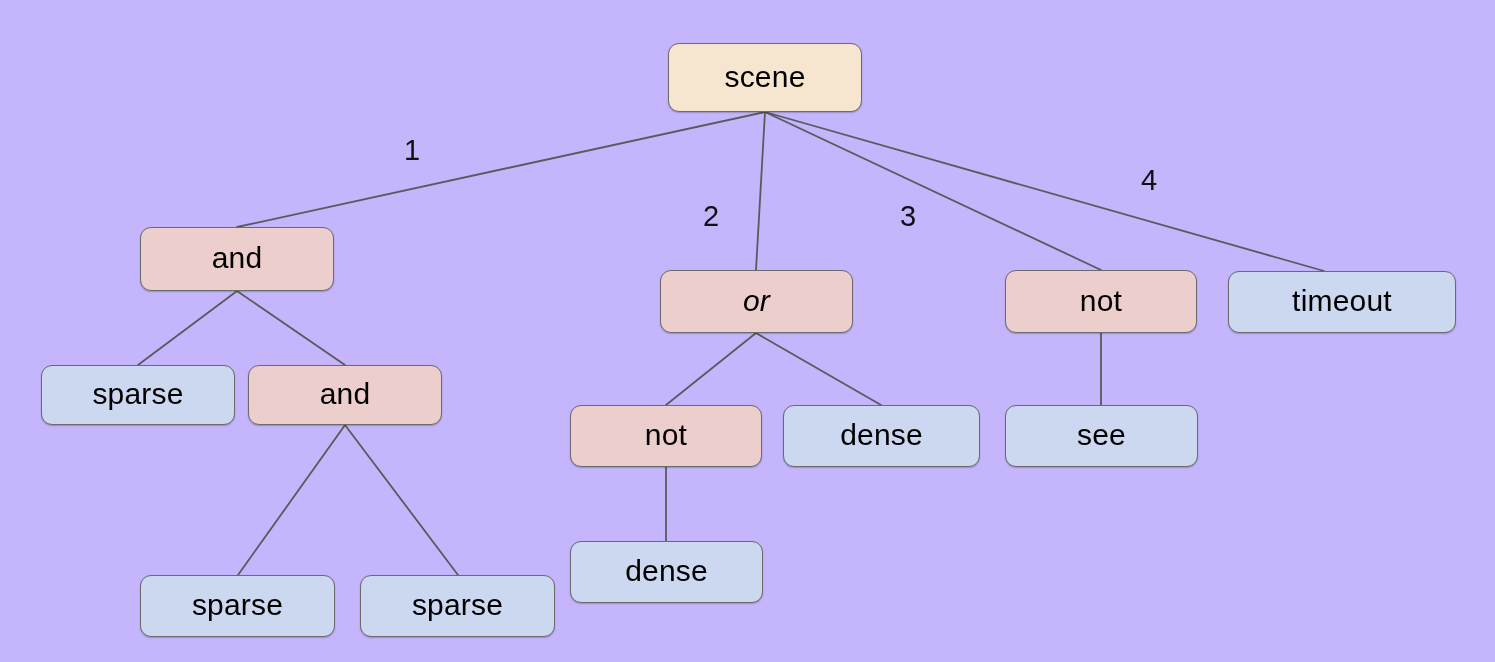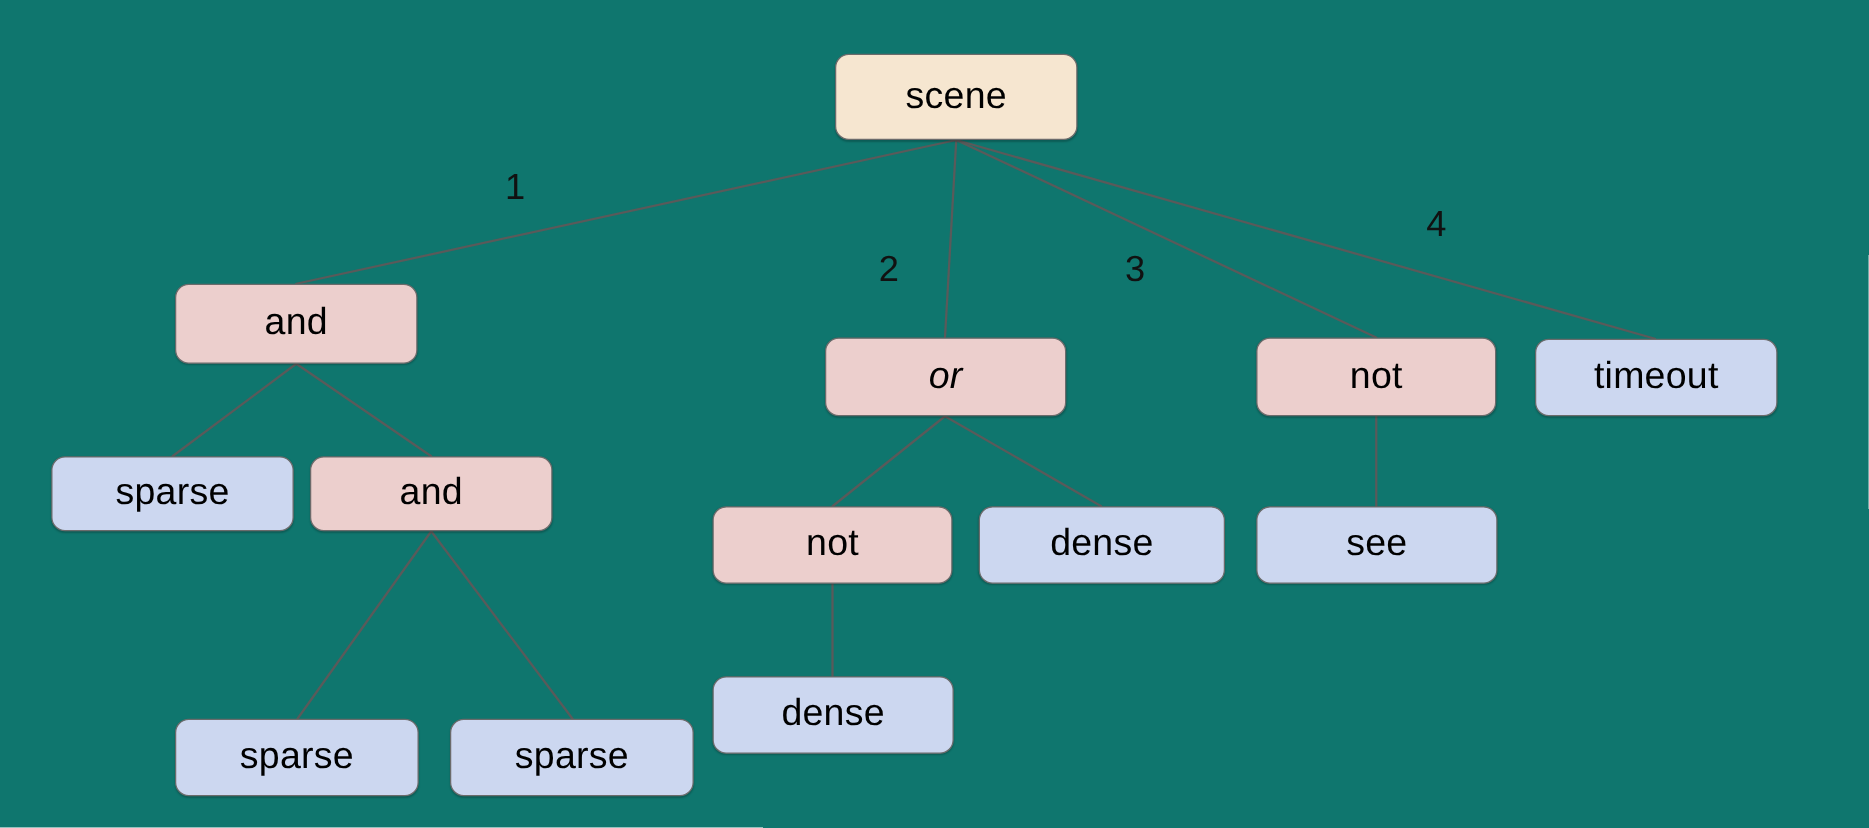--- a/index.html
+++ b/index.html
@@ -5,21 +5,21 @@
 <style>
   html, body {
     margin: 0;
     padding: 0;
     background: #ffffff;
   }
   #canvas {
     position: relative;
     width: 1495px;
     height: 662px;
-    background: #0f766e;
+    background: #c4b5fd;
     overflow: hidden;
     font-family: "Liberation Sans", "DejaVu Sans", sans-serif;
   }
   #edge-layer {
     position: absolute;
     left: 0;
     top: 0;
     width: 1495px;
     height: 662px;
     pointer-events: none;
@@ -75,21 +75,21 @@
       </div>
       <div class="node" style="left: 140px; top: 227px; width: 194px; height: 64px; background: rgb(236, 207, 205);">
         <span class="node-label">and</span>
       </div>
       <div class="node" style="left: 660px; top: 270px; width: 193px; height: 63px; background: rgb(236, 207, 205); font-style: italic;">
         <span class="node-label">or</span>
       </div>
       <div class="node" style="left: 1005px; top: 270px; width: 192px; height: 63px; background: rgb(236, 207, 205);">
         <span class="node-label">not</span>
       </div>
-      <div class="node" style="left: 1228px; top: 271px; width: 194px; height: 62px; background: rgb(204, 215, 240);">
+      <div class="node" style="left: 1228px; top: 271px; width: 228px; height: 62px; background: rgb(204, 215, 240);">
         <span class="node-label">timeout</span>
       </div>
       <div class="node" style="left: 41px; top: 365px; width: 194px; height: 60px; background: rgb(204, 215, 240);">
         <span class="node-label">sparse</span>
       </div>
       <div class="node" style="left: 248px; top: 365px; width: 194px; height: 60px; background: rgb(236, 207, 205);">
         <span class="node-label">and</span>
       </div>
       <div class="node" style="left: 570px; top: 405px; width: 192px; height: 62px; background: rgb(236, 207, 205);">
         <span class="node-label">not</span>

